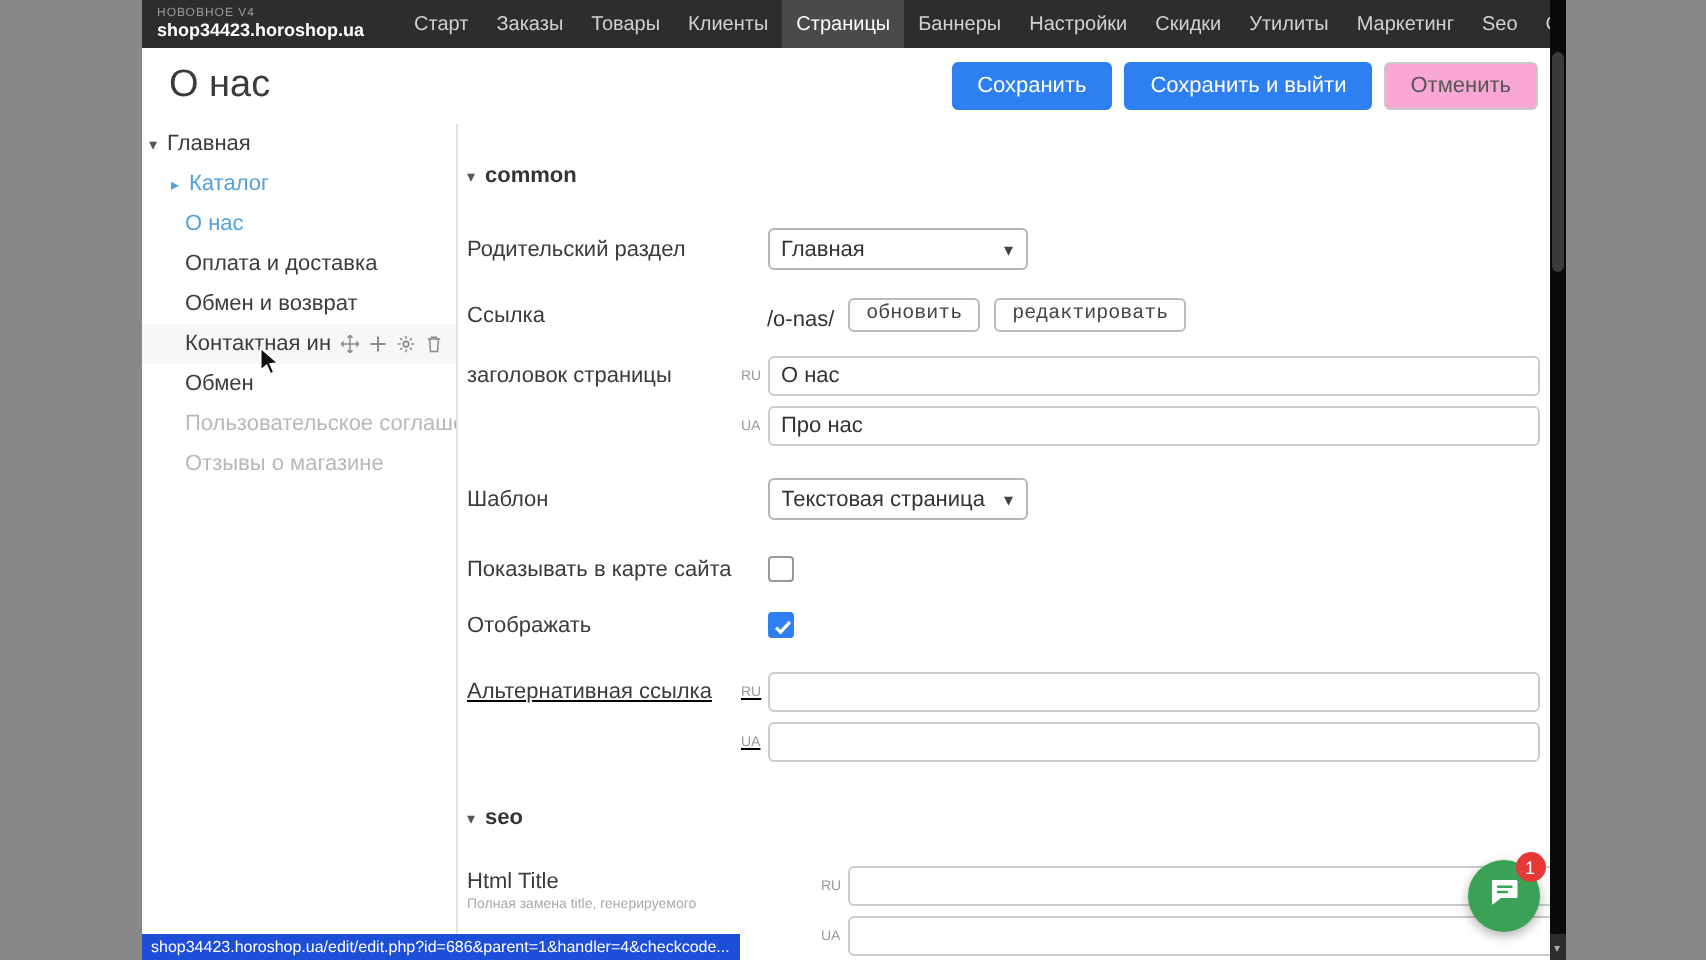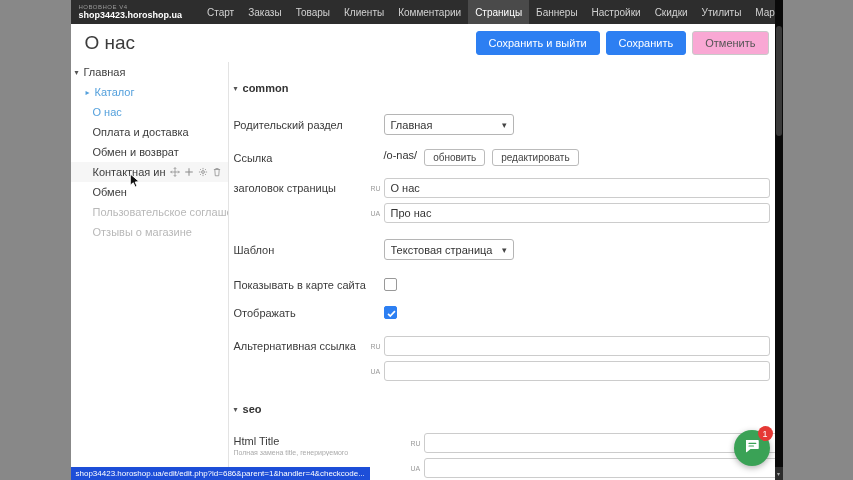--- a/index.html
+++ b/index.html
@@ -71,39 +71,39 @@
   .select {
     width:130px; height:21px; border:1px solid #b5b5b5; border-radius:3px; background:#fff;
     display:flex; align-items:center; font-size:11px; color:#333; padding:0 6px; cursor:pointer;
   }
   .select .sel-txt { flex:1; white-space:nowrap; overflow:hidden; }
   .select .sel-arrow { font-size:9px; color:#444; }
   .group { display:flex; align-items:flex-start; }
   .group .row-label-tagged { padding-top:4px; }
   .group-fields { display:flex; flex-direction:column; gap:5px; }
   .subrow { display:flex; align-items:center; }
-  .link-flex { display:flex; align-items:flex-start; gap:7px; }
+  .link-flex { display:flex; align-items:flex-end; gap:7px; }
   .link-val { font-size:11px; color:#333; }
   .mini-btn {
     font-size:10px; color:#444; background:#fff; border:1px solid #bbb; border-radius:3px;
-    padding:2px 8px; cursor:pointer; font-family:Liberation Sans, sans-serif; white-space:nowrap;
+    padding:2px 8px; cursor:pointer; font-family:Liberation Mono, monospace; white-space:nowrap;
   }
   .checkbox { width:13px; height:13px; border:1px solid #999; border-radius:2px; background:#fff; cursor:pointer; position:relative; }
   .checkbox.checked { background:#2d7ff2; border-color:#2d7ff2; }
   .checkbox.checked svg { position:absolute; top:1px; left:1px; }
   .hint { font-size:7px; color:#aaa; white-space:nowrap; overflow:hidden; width:134px; margin-top:2px; }
 
   
   .m-parent { margin-bottom:14px; }
   .m-link { margin-bottom:12px; }
   .m-pt { margin-bottom:16px; }
   .m-template { margin-bottom:18px; }
   .m-display { margin-bottom:17px; }
   .m-sitemap { margin-bottom:15px; }
-  .m-alt { margin-bottom:22px; }
+  .m-alt { margin-bottom:22px;text-decoration:underline; }
   .m-seotitle { margin-bottom:18px; }
   .m-htmltitle { margin-bottom:5px;gap:40px; }
 
   
   .scroll-strip { position:absolute; top:0; right:0; width:8px; height:100%; background:#0a0a0a; z-index:30; }
   .scroll-thumb { position:absolute; top:26px; left:1px; width:6px; height:110px; background:#3a3a3a; border-radius:3px; }
   .scroll-btn {
     position:absolute; bottom:0; left:0; width:8px; height:13px; background:#2c2c2c;
     display:flex; align-items:center; justify-content:center; color:#aaa; font-size:6px; cursor:pointer;
   }
@@ -135,21 +135,20 @@
   <div class="topbar">
     <div class="logo">
       <div class="logo-top">НОВОВНОЕ V4</div>
       <div class="logo-domain">shop34423.horoshop.ua</div>
     </div>
     <div class="menu">
       <span class="menu-item">Старт</span>
       <span class="menu-item">Заказы</span>
       <span class="menu-item">Товары</span>
       <span class="menu-item">Клиенты</span>
-      <span class="menu-item">Комментарии</span>
       <span class="menu-item active">Страницы</span>
       <span class="menu-item">Баннеры</span>
       <span class="menu-item">Настройки</span>
       <span class="menu-item">Скидки</span>
       <span class="menu-item">Утилиты</span>
       <span class="menu-item">Маркетинг</span>
       <span class="menu-item">Seo</span>
       <span class="menu-item">Отчеты</span>
     </div>
     <div class="topbar-right">
@@ -165,22 +164,22 @@
             <path d="M12 3a6 6 0 0 0-6 6v4l-2 3h16l-2-3V9a6 6 0 0 0-6-6z" fill="#d8d8d8"></path>
             <path d="M10 19a2 2 0 0 0 4 0z" fill="#d8d8d8"></path>
           </svg>
       </span>
     </div>
   </div>
 
   <div class="header">
     <div class="page-title">О нас</div>
     <div class="header-buttons">
+      <button class="btn btn-primary">Сохранить</button>
       <button class="btn btn-primary">Сохранить и выйти</button>
-      <button class="btn btn-primary">Сохранить</button>
       <button class="btn btn-secondary">Отменить</button>
     </div>
   </div>
 
   <div class="sidebar">
     <div class="side-row lvl1">
       <span class="caret">▾</span>
       <span class="side-label">Главная</span>
     </div>
     <div class="side-row lvl2 with-caret blue">

